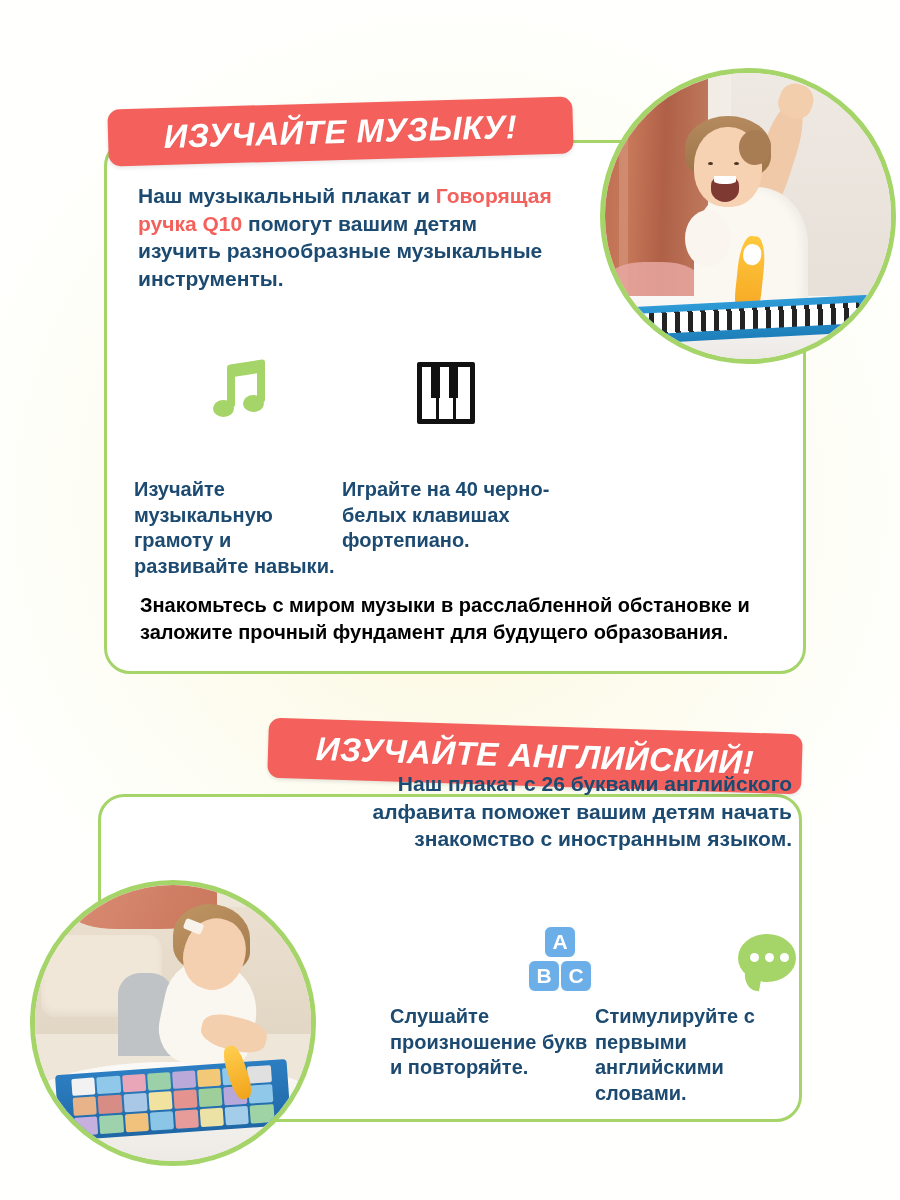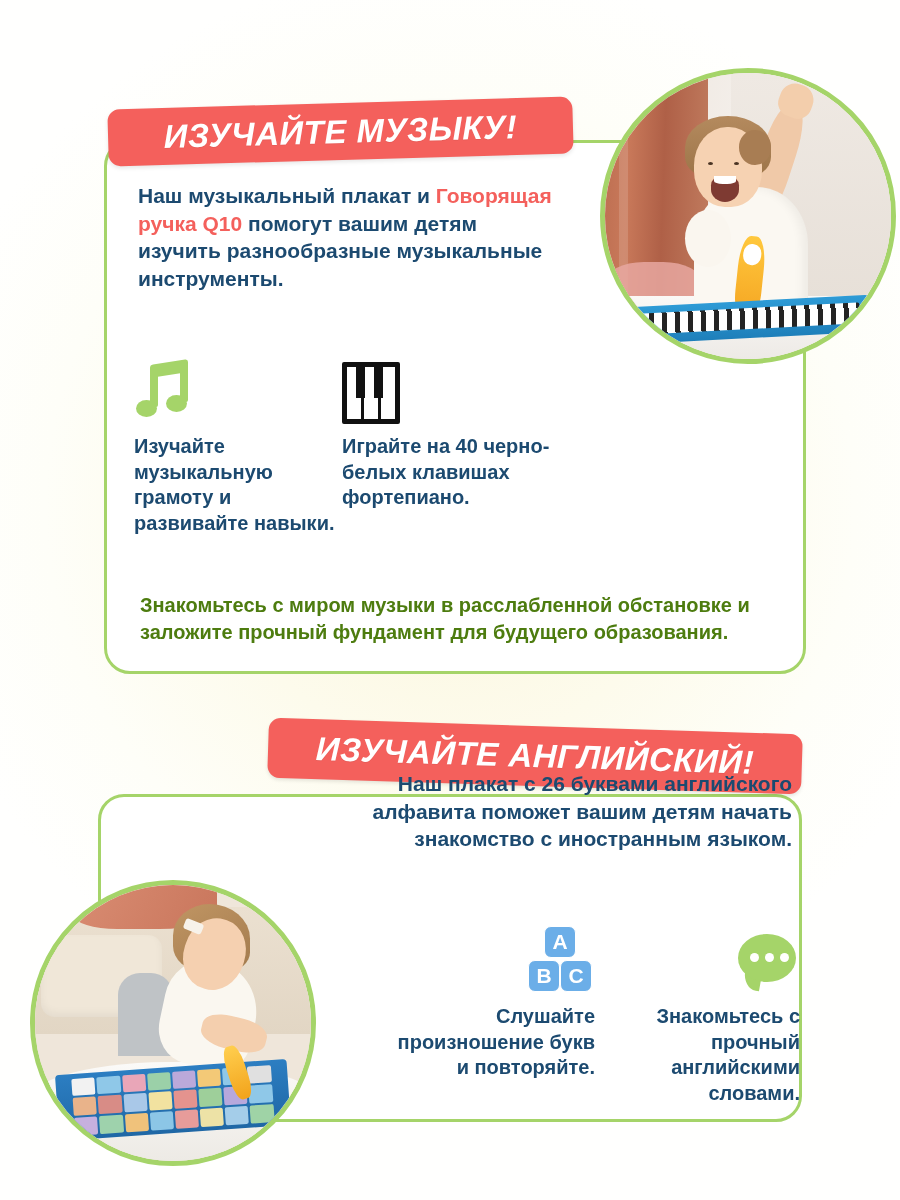--- a/index.html
+++ b/index.html
@@ -160,42 +160,42 @@
   }
   #intro-music   { left: 138px; top: 182px; width: 420px; }
   #intro-english { left: 292px; top: 770px; width: 500px; text-align: right; }
   .hl { color: #F4605C; }
 
   .outro {
     position: absolute;
     font-size: 20px;
     font-weight: 700;
     line-height: 1.33;
-    color: #4d7c0f;
+    color: #000000;
     left: 140px; top: 592px; width: 650px;
   }
 
   
   .features { position: absolute; display: flex; }
   #features-music   { left: 134px; top: 352px; width: 670px; gap: 0; }
   #features-english { left: 390px; top: 922px; width: 410px; gap: 0; }
 
   .feature { display: flex; flex-direction: column; }
-  #features-music .feature   { width: 208px; align-items: flex-start; }
+  #features-music .feature   { width: 208px; align-items: center; gap: 43px; }
   #features-english .feature { width: 205px; align-items: flex-end; }
 
   .feature .ficon { height: 72px; display: flex; align-items: flex-end; }
   .feature .flabel {
     font-size: 20px;
     font-weight: 700;
     line-height: 1.28;
     color: #1C4A70;
     margin-top: 10px;
   }
-  #features-english .flabel { text-align: right; }
+  #features-english .flabel { }
 
   
   .icon-note { position: relative; width: 54px; height: 62px; }
   .icon-note .beam {
     position: absolute; left: 16px; top: 0; width: 38px; height: 13px;
     background: #A5D469; border-radius: 3px; transform: skewY(-9deg);
   }
   .icon-note .stem1, .icon-note .stem2 {
     position: absolute; width: 8px; background: #A5D469; border-radius: 2px;
   }
@@ -399,16 +399,16 @@
       <div class="icon-bubble">
         <div class="tail"></div>
           <div class="body"></div>
         <div class="dots">
             <i></i>
             <i></i>
             <i></i>
           </div>
       </div>
     </div>
-    <div class="flabel">Знакомьтесь с прочный английскими словами.</div>
+    <div class="flabel">Стимулируйте с первыми английскими словами.</div>
   </div>
 
 </div>
 
 </body></html>

